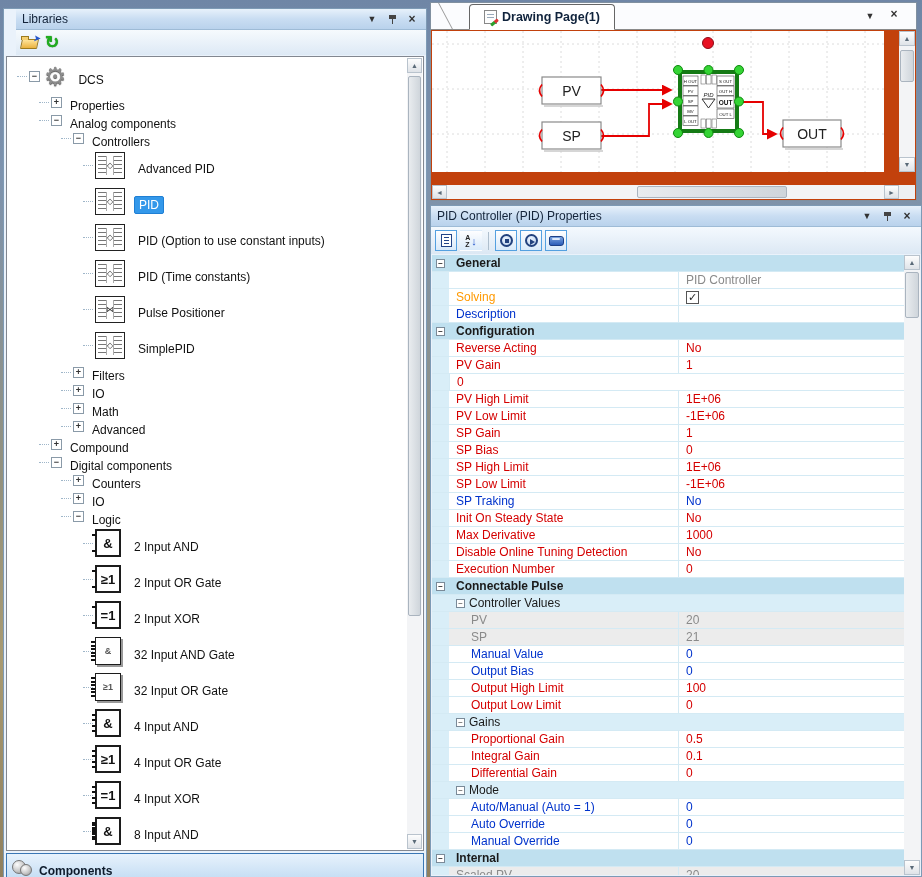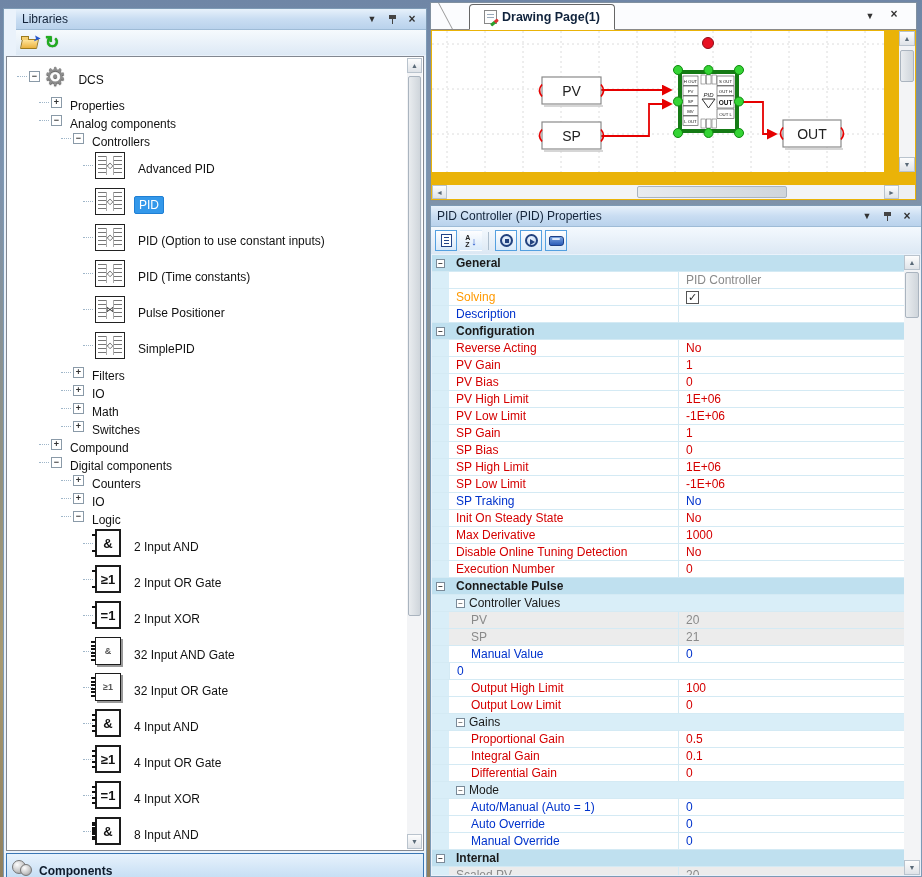--- a/index.html
+++ b/index.html
@@ -237,21 +237,21 @@
           <span class="tlabel">IO</span>
         </div>
         <div class="trow h18" style="padding-left: 52px;">
           <span class="stub"></span>
           <span class="ebox">+</span>
           <span class="tlabel">Math</span>
         </div>
         <div class="trow h18" style="padding-left: 52px;">
           <span class="stub"></span>
           <span class="ebox">+</span>
-          <span class="tlabel">Switches</span>
+          <span class="tlabel">Advanced</span>
         </div>
         <div class="trow h18" style="padding-left: 30px;">
           <span class="stub"></span>
           <span class="ebox">+</span>
           <span class="tlabel">Compound</span>
         </div>
         <div class="trow h18" style="padding-left: 30px;">
           <span class="stub"></span>
           <span class="ebox">−</span>
           <span class="tlabel">Digital components</span>
@@ -372,21 +372,21 @@
   </div>
   <div id="lib-footer">
     <span class="spheres">
         <i></i>
         <i></i>
       </span>
     <span>Components</span>
   </div>
 </div>
 
-<div class="panel" id="drawing" style="background:#eab308;">
+<div class="panel" id="drawing" style="background:#c2410c;">
   <div id="tabstrip">
     <div id="tabslant"></div>
     <div class="tab">
       <span class="page-ic"></span>
       <span>Drawing Page(1)</span>
     </div>
     <span class="tb-btn chev" style="position:absolute;right:38px;top:6px;">▼</span>
     <span class="tb-btn xg" style="position:absolute;right:14px;top:4px;">×</span>
   </div>
   <svg id="canvas" viewBox="0 0 452 141">
@@ -578,23 +578,20 @@
         <div class="gut"></div>
         <div class="ncell">
           <span class="c-red">PV Gain</span>
         </div>
         <div class="vcell">
           <span class="c-red">1</span>
         </div>
       </div>
       <div class="prow item">
         <div class="gut"></div>
-        <div class="ncell">
-          <span class="c-red">PV Bias</span>
-        </div>
         <div class="vcell">
           <span class="c-red">0</span>
         </div>
       </div>
       <div class="prow item">
         <div class="gut"></div>
         <div class="ncell">
           <span class="c-red">PV High Limit</span>
         </div>
         <div class="vcell">
@@ -730,20 +727,23 @@
         <div class="gut"></div>
         <div class="ncell ind2">
           <span class="c-blue">Manual Value</span>
         </div>
         <div class="vcell">
           <span class="c-blue">0</span>
         </div>
       </div>
       <div class="prow item">
         <div class="gut"></div>
+        <div class="ncell ind2">
+          <span class="c-blue">Output Bias</span>
+        </div>
         <div class="vcell">
           <span class="c-blue">0</span>
         </div>
       </div>
       <div class="prow item">
         <div class="gut"></div>
         <div class="ncell ind2">
           <span class="c-red">Output High Limit</span>
         </div>
         <div class="vcell">

